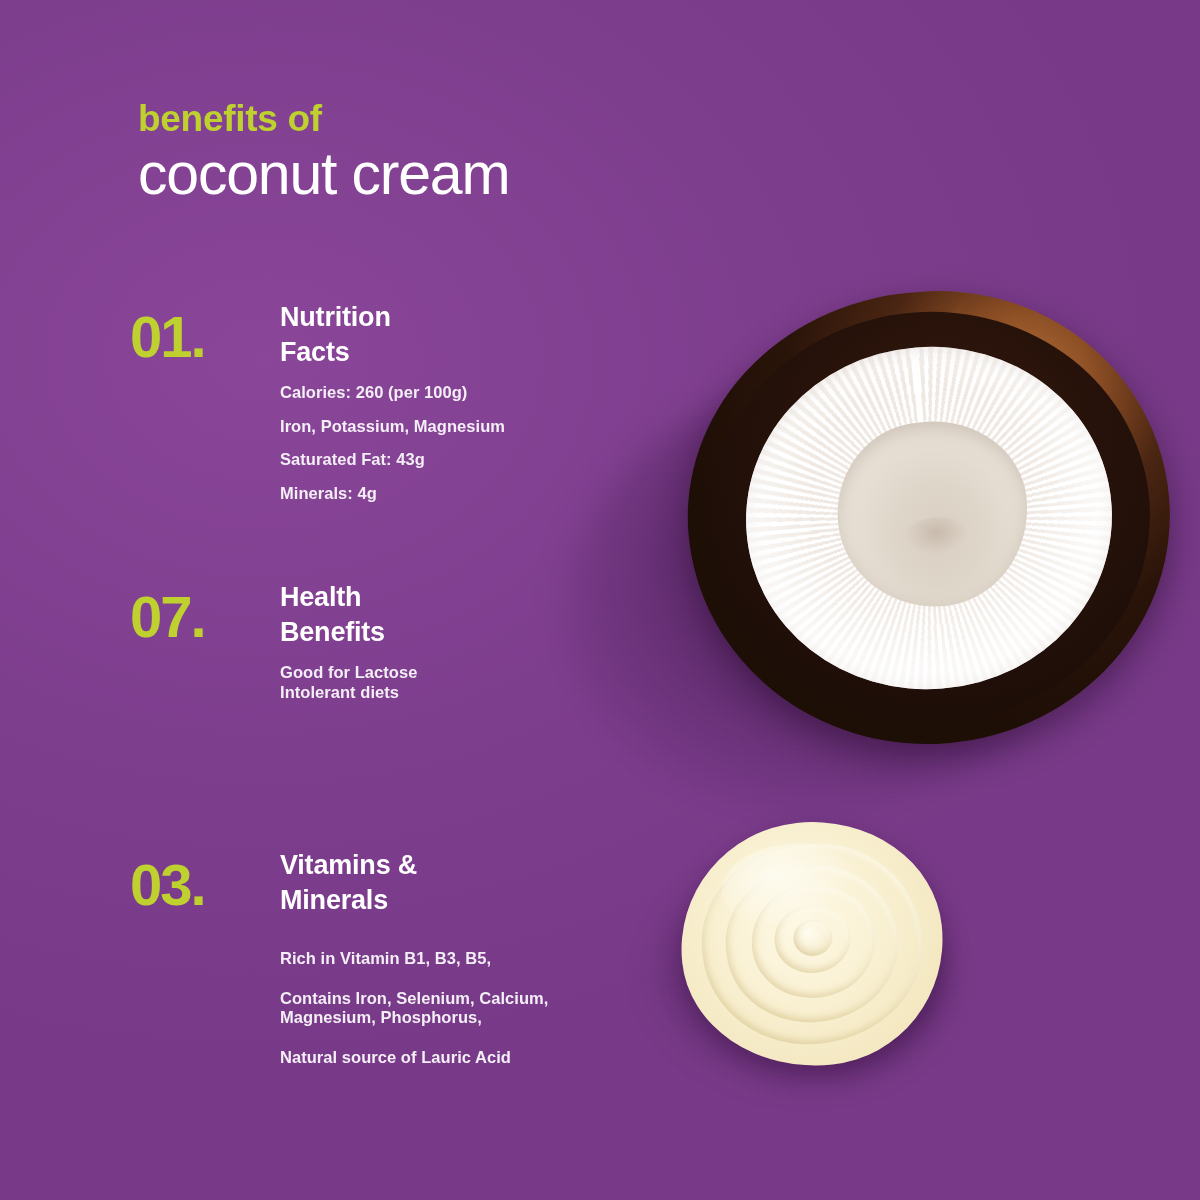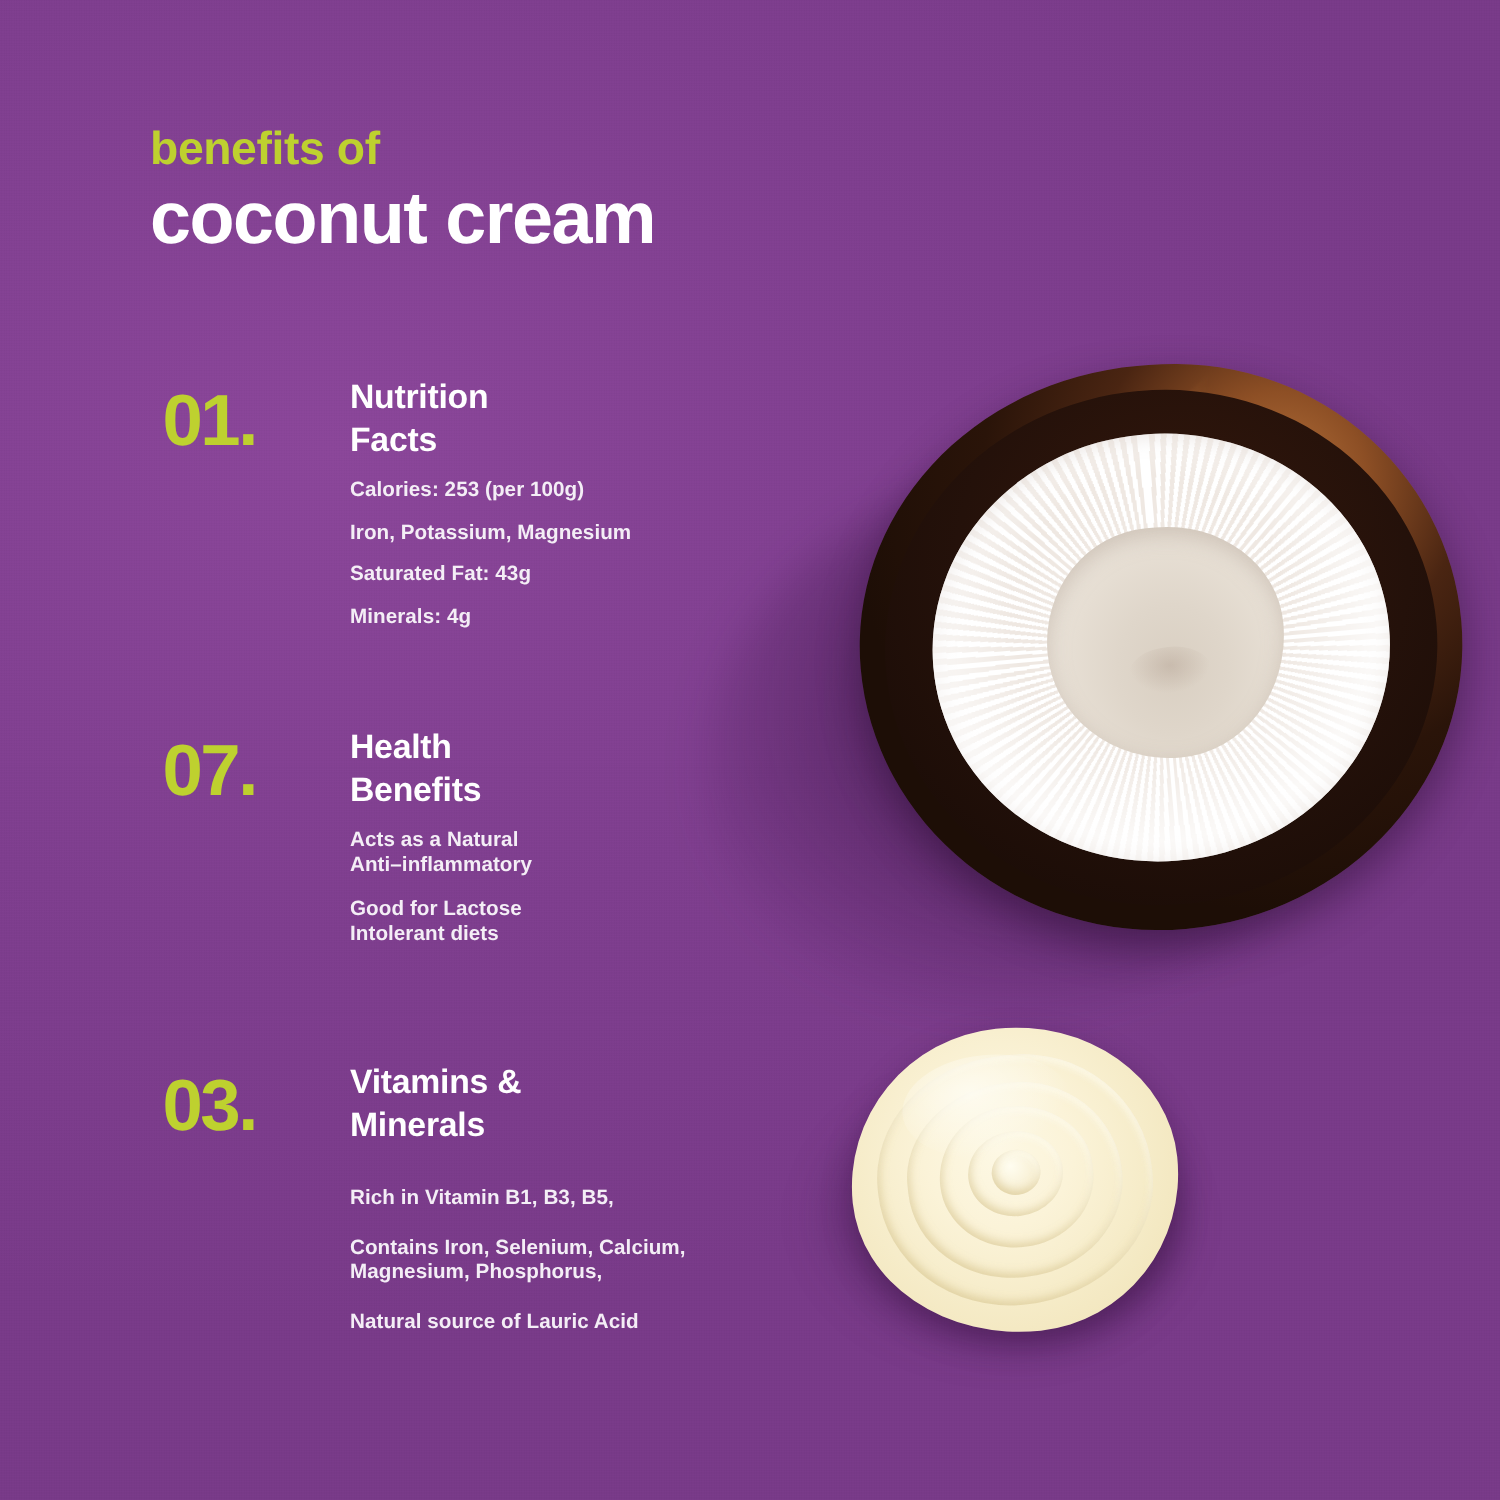--- a/index.html
+++ b/index.html
@@ -31,34 +31,34 @@
     opacity: .22;
     background-image:
       repeating-linear-gradient(0deg, rgba(255,255,255,.035) 0 1px, rgba(0,0,0,.03) 1px 2px),
       repeating-linear-gradient(90deg, rgba(255,255,255,.03) 0 1px, rgba(0,0,0,.025) 1px 2px);
     mix-blend-mode: overlay;
   }
 
   
   .title-block {
     position: absolute;
-    left: 120px;
+    left: 138px;
     top: 100px;
     width: 640px;
   }
   .title-line1 {
     font-size: 37px;
     font-weight: 700;
     letter-spacing: -0.3px;
     line-height: 1.0;
     margin: 0 0 8px 0;
   }
   .title-line2 {
     font-size: 59px;
-    font-weight: 700;
+    font-weight: 400;
     letter-spacing: -1.2px;
     line-height: 1.0;
     margin: 0;
   }
 
   
   .section {
     position: absolute;
     left: 130px;
     width: 470px;
@@ -257,36 +257,34 @@
     <div class="title-line2" style="color:#ffffff">coconut cream</div>
   </div>
 
   <div class="section" id="section-1">
     <div class="sec-row">
       <div class="sec-num" style="color:#bed12f">01.</div>
       <div class="sec-title">Nutrition
 Facts</div>
     </div>
     <div class="sec-body">
-      <div class="item">Calories: 253 (per 100g)</div>
+      <div class="item">Calories: 260 (per 100g)</div>
       <div class="item">Iron, Potassium, Magnesium</div>
       <div class="item">Saturated Fat: 43g</div>
       <div class="item">Minerals: 4g</div>
     </div>
   </div>
 
   <div class="section" id="section-2">
     <div class="sec-row">
       <div class="sec-num" style="color:#bed12f">07.</div>
       <div class="sec-title">Health
 Benefits</div>
     </div>
     <div class="sec-body">
-      <div class="item">Acts as a Natural
-Anti–inflammatory</div>
       <div class="item">Good for Lactose
 Intolerant diets</div>
     </div>
   </div>
 
   <div class="section" id="section-3">
     <div class="sec-row">
       <div class="sec-num" style="color:#bed12f">03.</div>
       <div class="sec-title">Vitamins &amp;
 Minerals</div>

